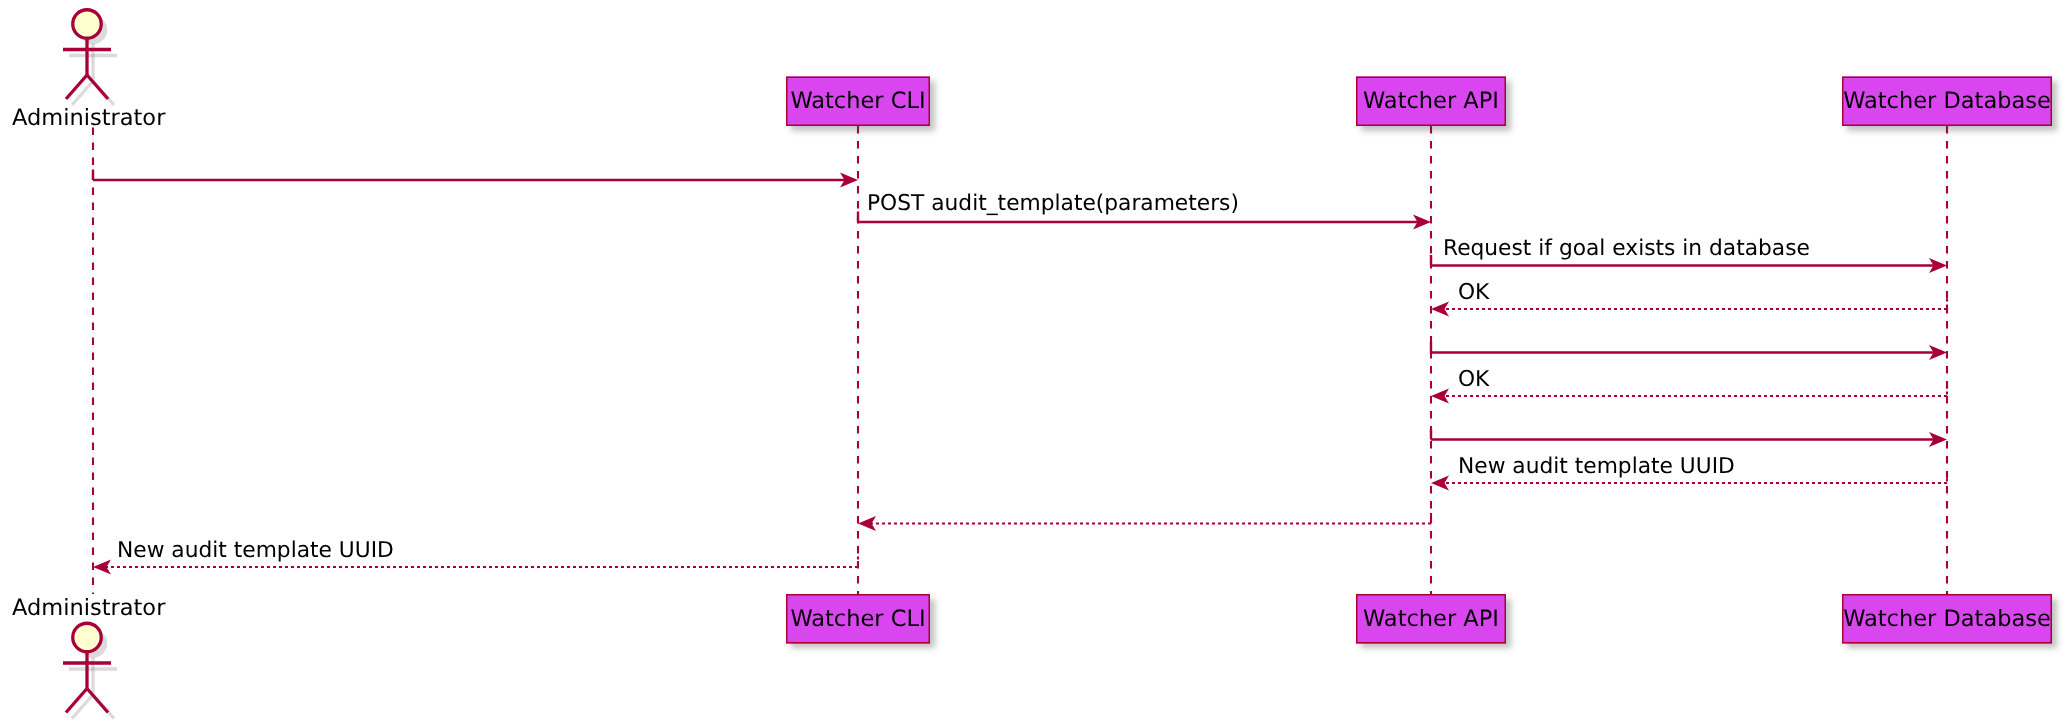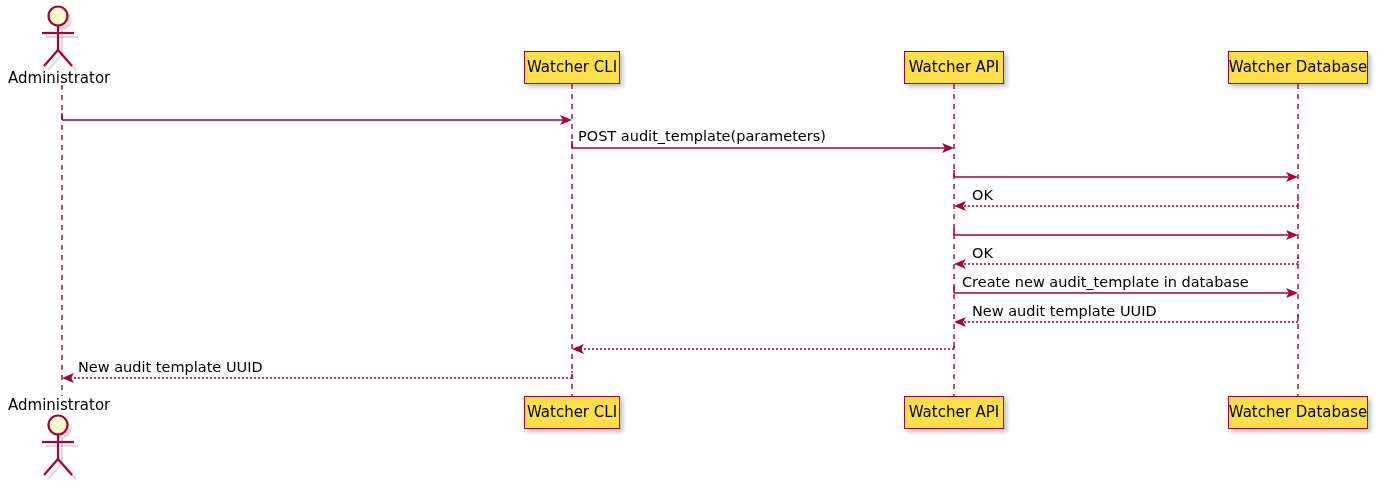--- a/index.html
+++ b/index.html
@@ -22,21 +22,21 @@
     position: absolute;
     left: 0;
     top: 0;
     width: 1379px;
     height: 483px;
   }
   
   .participant-box {
     position: absolute;
     box-sizing: border-box;
-    background: #fde047;
+    background: #d946ef;
     border: 1.5px solid #A80036;
     color: #000000;
     font-size: 15px;
     line-height: 1;
     display: flex;
     align-items: center;
     justify-content: center;
     white-space: nowrap;
     box-shadow: 3px 3px 4px rgba(80,80,80,0.35);
     border-radius: 0;
@@ -227,26 +227,26 @@
     <span>Watcher API</span>
   </div>
 
   <div class="participant-box" style="left:1228px; top:396px; width:140px; height:33px;">
     <span>Watcher Database</span>
   </div>
 
 
   <div class="msg-label" style="left:578px; top:129px;">POST audit_template(parameters)</div>
 
+  <div class="msg-label" style="left:962px; top:159px;">Request if goal exists in database</div>
 
   <div class="msg-label" style="left:972px; top:188px;">OK</div>
 
 
   <div class="msg-label" style="left:972px; top:246px;">OK</div>
 
-  <div class="msg-label" style="left:962px; top:275px;">Create new audit_template in database</div>
 
   <div class="msg-label" style="left:972px; top:304px;">New audit template UUID</div>
 
 
   <div class="msg-label" style="left:78px; top:360px;">New audit template UUID</div>
 
 </div>
 
 </body></html>

